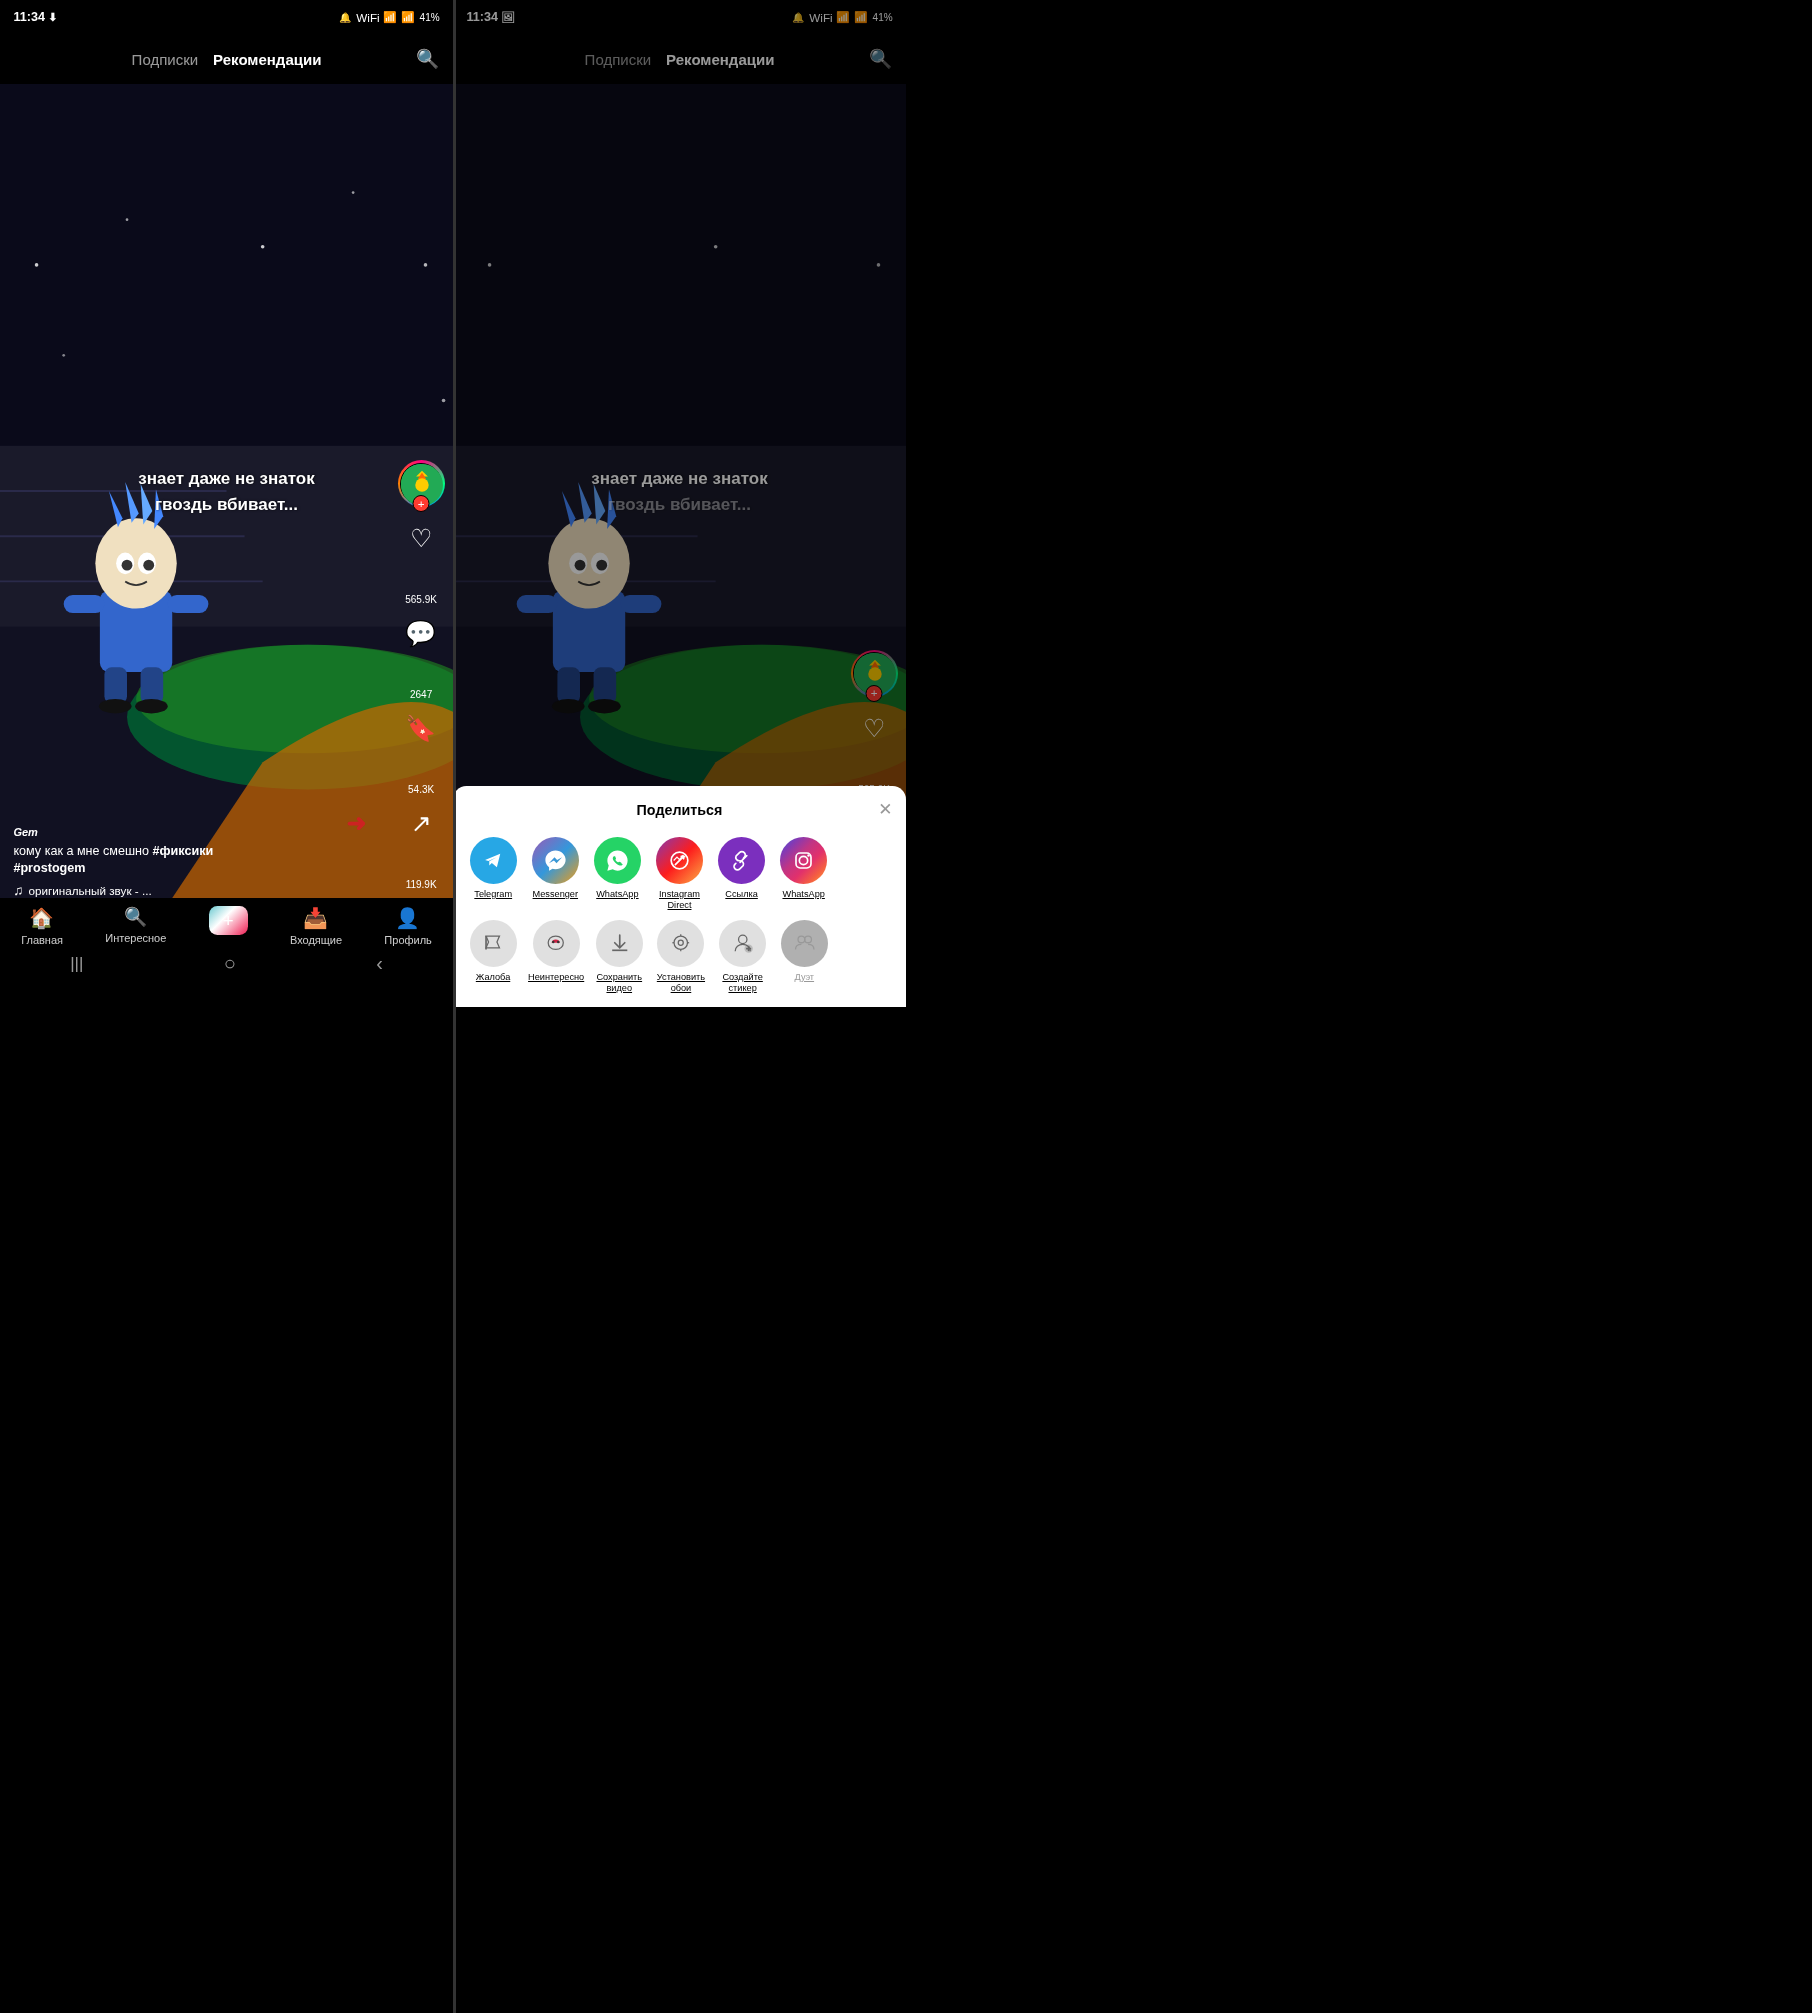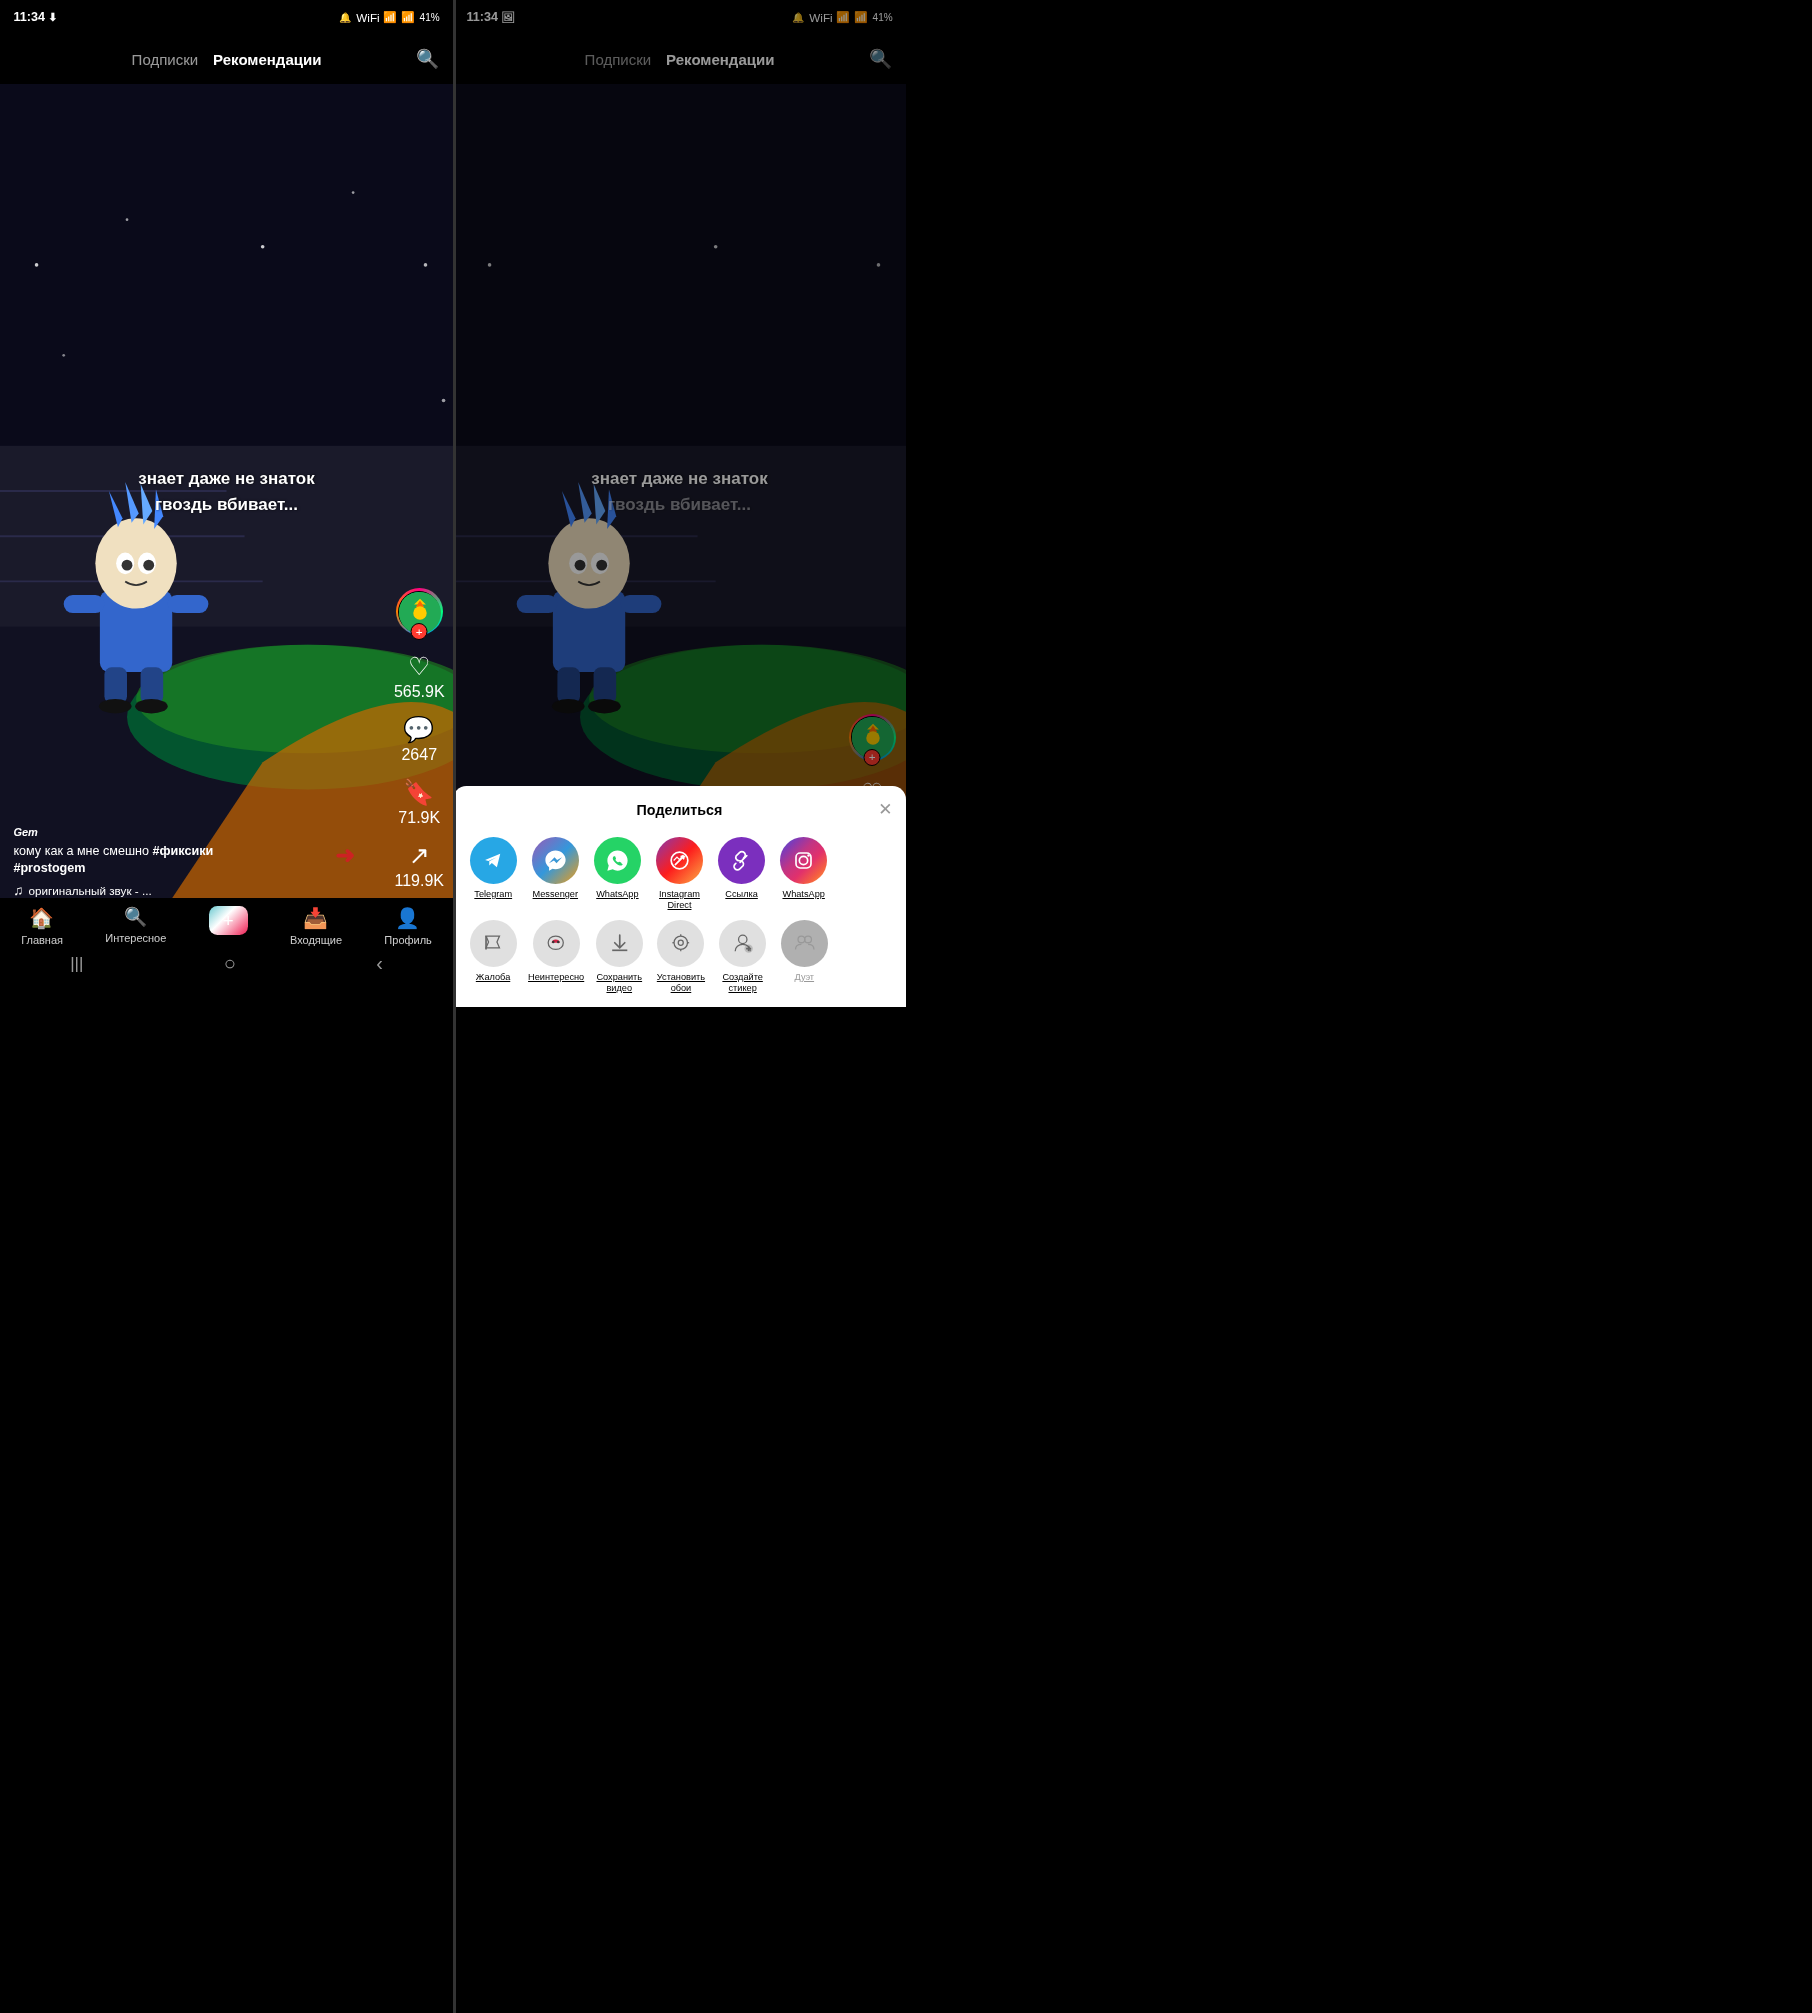--- a/index.html
+++ b/index.html
@@ -180,22 +180,23 @@
       flex-direction: column;
       align-items: center;
       gap: 2.5px;
     }
     .action-icon {
       color: #fff;
       font-size: 25px;
     }
     .action-count {
       color: #fff;
-      font-size: 16px;
+      font-size: 10px;
       font-weight: 500;
+      margin-top: 39px;
     }
 
     
     .video-info {
       position: absolute;
       bottom: 109px;
       left: 13.4px;
       right: 67px;
       z-index: 20;
     }
@@ -482,21 +483,21 @@
       <span class="action-count">565.9K</span>
     </div>
 
     <div class="action-item">
       <span class="action-icon">💬</span>
       <span class="action-count">2647</span>
     </div>
 
     <div class="action-item">
       <span class="action-icon">🔖</span>
-      <span class="action-count">71.9K</span>
+      <span class="action-count">54.3K</span>
     </div>
 
     <div class="action-item" style="position:relative">
 
       <div style="position:absolute;left:-59px;top:0;display:flex;align-items:center">
         <span style="color:#cc2222;font-size:23.5px;font-weight:900">➜</span>
       </div>
       <span class="action-icon">↗</span>
       <span class="action-count">119.9K</span>
     </div>

